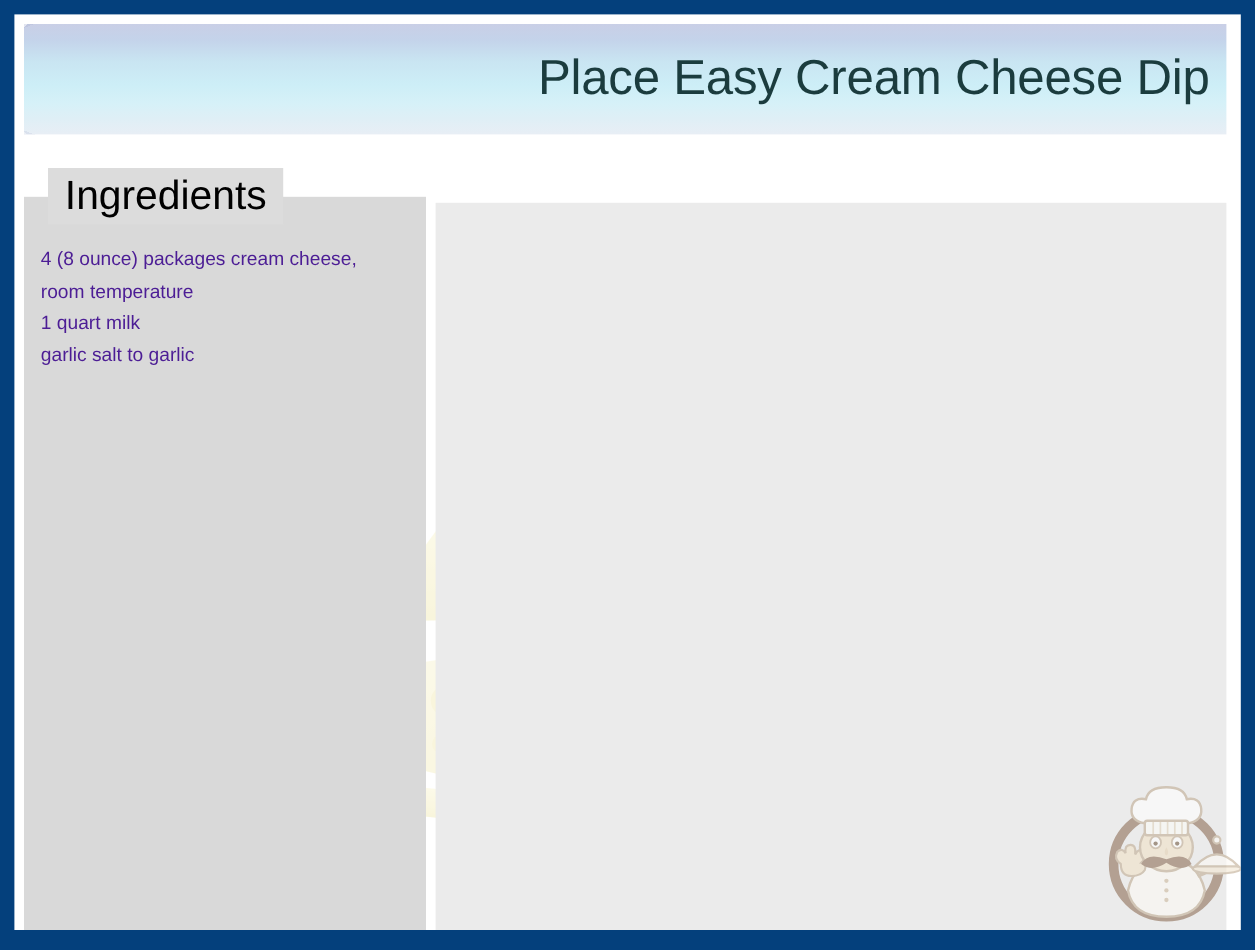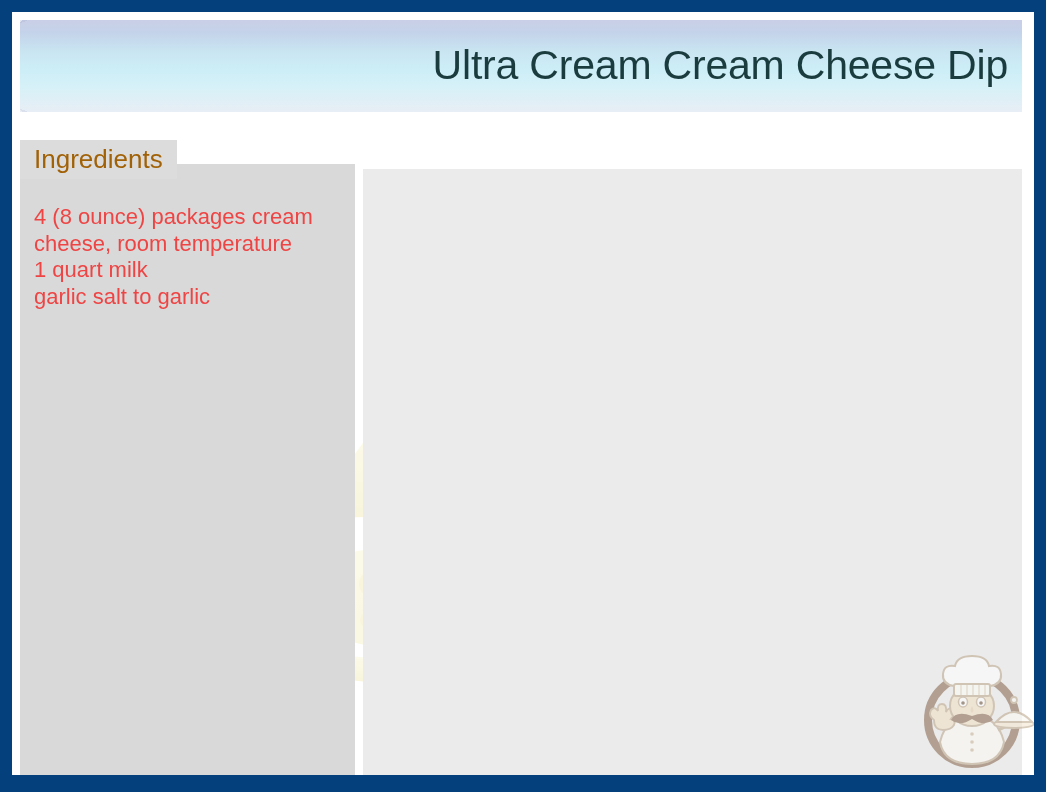--- a/index.html
+++ b/index.html
@@ -88,35 +88,36 @@
     left: 351px;
     top: 157px;
     width: 659px;
     height: 606px;
     background: #ebebeb;
   }
 
   .tab {
     position: absolute;
     background: #dcdcdc;
-    font-size: 26px;
-    color: #a16207;
+    font-size: 34px;
+    color: #000000;
     line-height: 1;
     padding: 6px 14px 7px 14px;
     white-space: nowrap;
+    margin-left: 20px;
   }
 
   #ingredients-tab { left: 8px;   top: 128px; background: #dcdcdc; }
   #directions-tab  { left: 351px; top: 130px; background: #e3e3e3; }
 
   .panel-body {
     position: absolute;
-    font-size: 22px;
+    font-size: 16px;
     line-height: 26.5px;
-    color: #ef4444;
+    color: #4c1d95;
   }
 
   #ingredients-body {
     left: 22px;
     top: 192px;
     width: 300px;
   }
 
   #directions-body {
     left: 365px;
@@ -137,21 +138,21 @@
     pointer-events: none;
   }
 </style>
 </head>
 <body>
 
 <div id="card">
   <div id="inner">
 
     <div id="banner">
-      <div id="banner-title">Ultra Cream Cream Cheese Dip</div>
+      <div id="banner-title">Place Easy Cream Cheese Dip</div>
     </div>
 
     <svg id="cheese-photo" viewBox="0 0 610 340" aria-hidden="true">
       <defs>
         <linearGradient id="gSwissA" x1="0" y1="0" x2="0" y2="1">
           <stop offset="0" stop-color="#f7f0b8"></stop>
             <stop offset="1" stop-color="#eadf8c"></stop>
         </linearGradient>
         <linearGradient id="gSwissB" x1="0" y1="0" x2="1" y2="1">
           <stop offset="0" stop-color="#f8f2c2"></stop>

